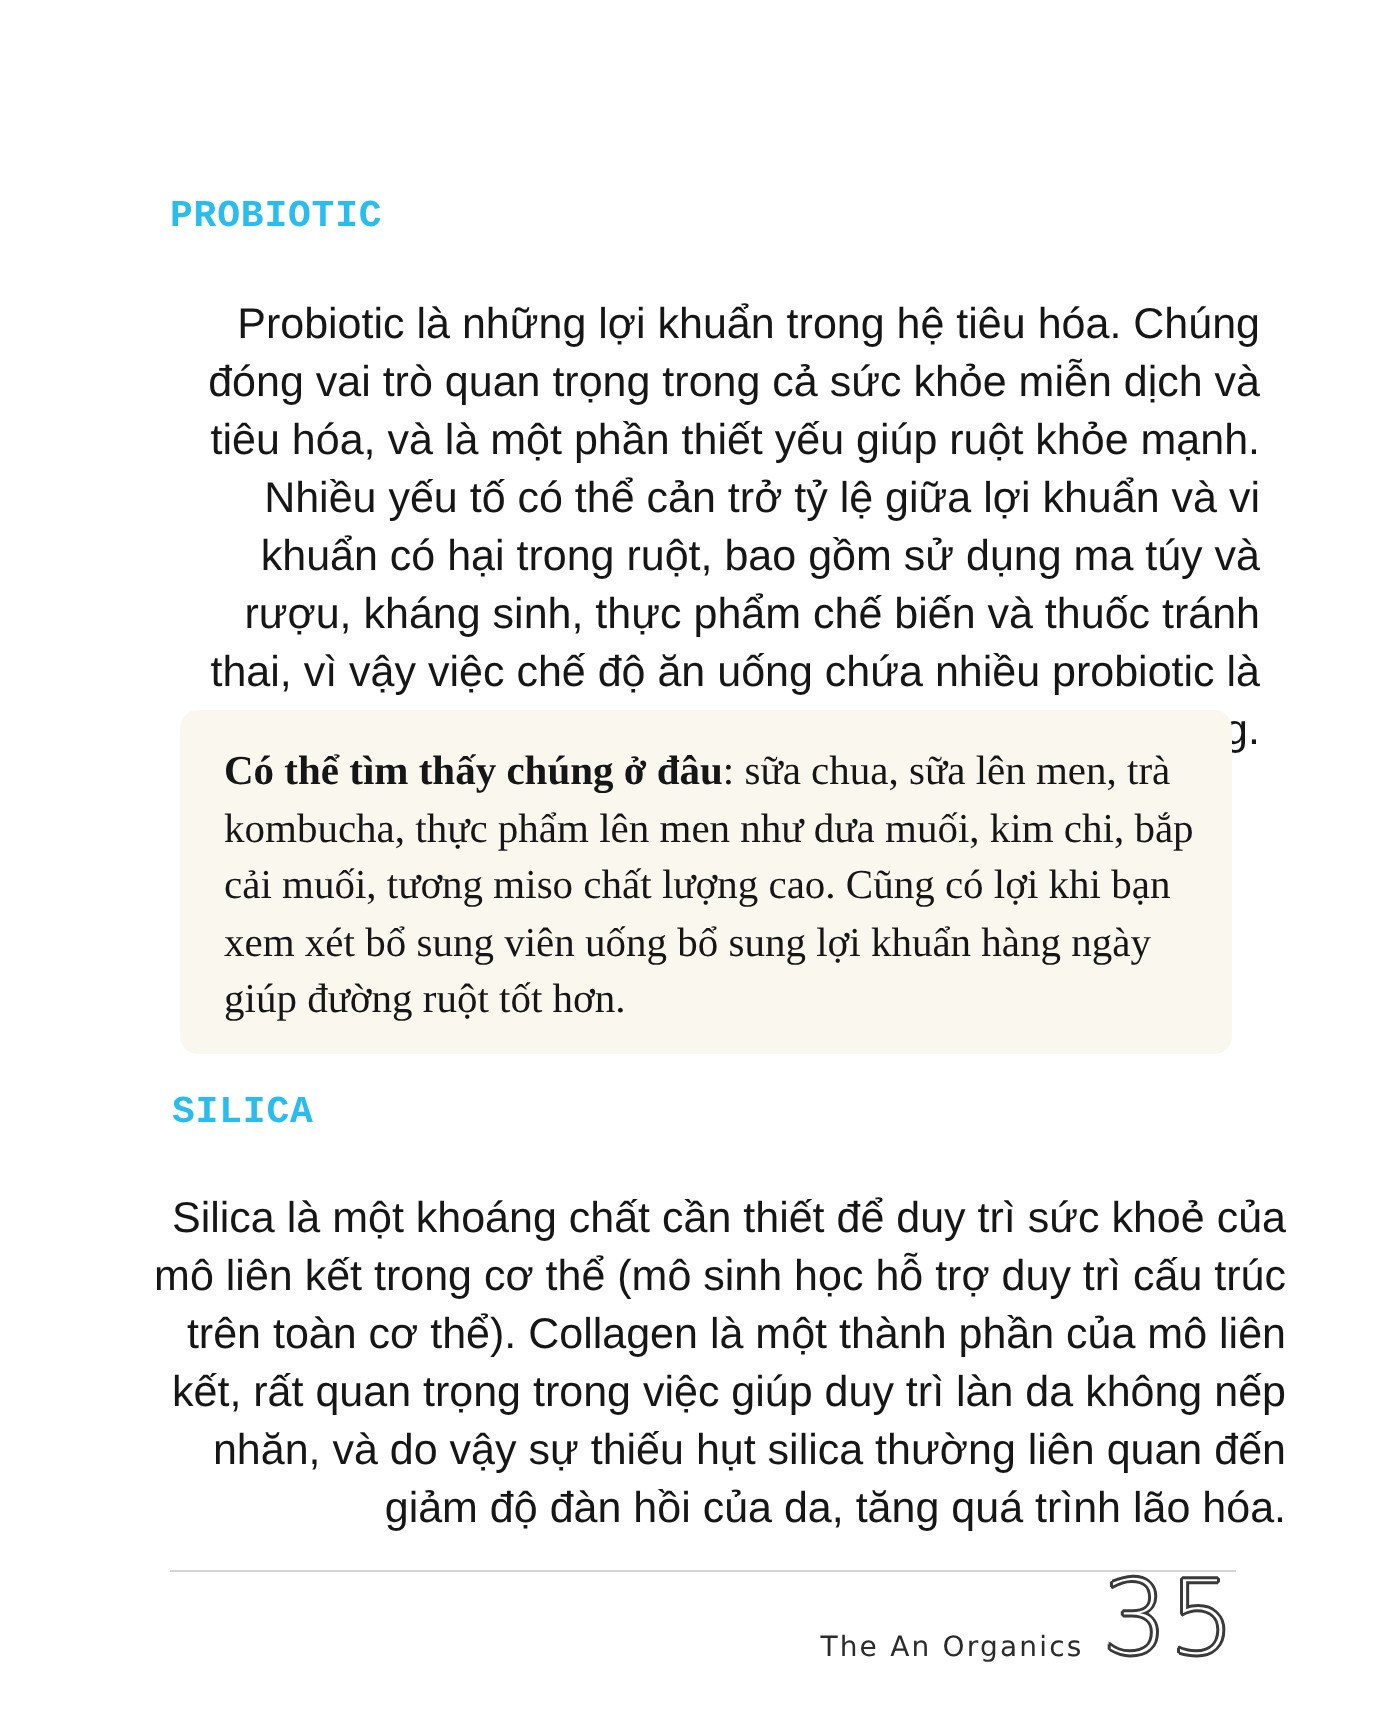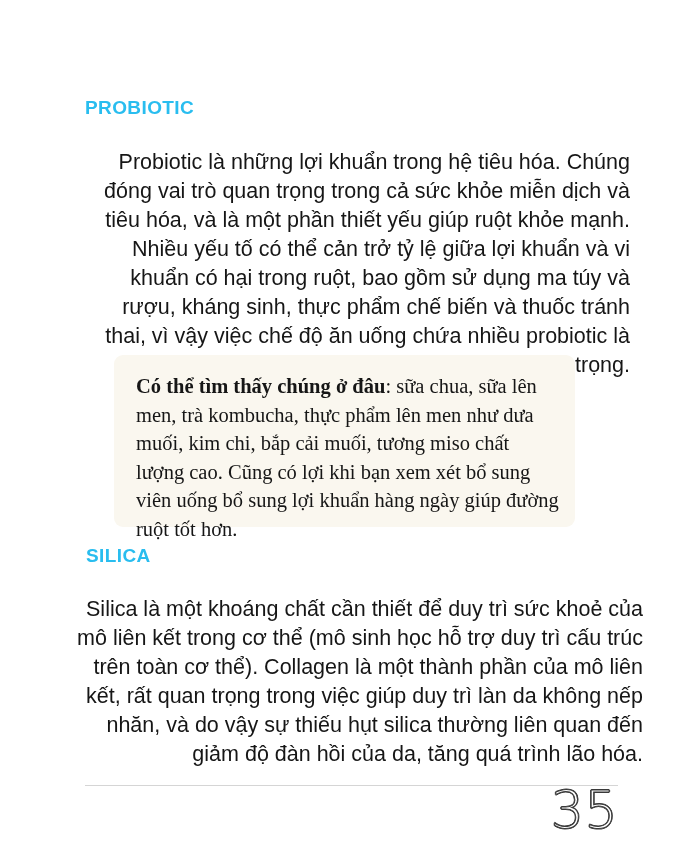--- a/index.html
+++ b/index.html
@@ -19,21 +19,21 @@
 
   .page {
     position: relative;
     width: 700px;
     height: 860px;
     box-sizing: border-box;
   }
 
   
   .section-heading {
-    font-family: Liberation Sans, sans-serif;
+    font-family: Liberation Mono, monospace;
     font-weight: 700;
     font-size: 19px;
     letter-spacing: 0.4px;
     color: #29bdef;
     margin: 0;
     line-height: 1.1;
   }
 
   #heading-probiotic {
     position: absolute;
@@ -71,26 +71,25 @@
     left: 68px;
     top: 595px;
     width: 575px;
   }
 
   
   #callout-box {
     position: absolute;
     left: 90px;
     top: 355px;
-    width: 461px;
+    width: 526px;
     height: 172px;
     background: #faf7ef;
     border-radius: 9px;
     box-sizing: border-box;
-    margin-left: 24px;
   }
 
   #callout-text {
     position: absolute;
     left: 22px;
     top: 17px;
     right: 14px;
     font-family: "Liberation Serif", "DejaVu Serif", serif;
     font-size: 20.5px;
     line-height: 28.5px;
@@ -162,16 +161,17 @@
     <p id="callout-text"><span id="callout-lead">Có thể tìm thấy chúng ở đâu</span><span>: sữa chua, sữa lên men, trà kombucha, thực phẩm lên men như dưa muối, kim chi, bắp cải muối, tương miso chất lượng cao. Cũng có lợi khi bạn xem xét bổ sung viên uống bổ sung lợi khuẩn hàng ngày giúp đường ruột tốt hơn.</span></p>
   </div>
 
   <h2 class="section-heading" id="heading-silica">SILICA</h2>
 
   <p class="body-text" id="para-silica">Silica là một khoáng chất cần thiết để duy trì sức khoẻ của mô liên kết trong cơ thể (mô sinh học hỗ trợ duy trì cấu trúc trên toàn cơ thể). Collagen là một thành phần của mô liên kết, rất quan trọng trong việc giúp duy trì làn da không nếp nhăn, và do vậy sự thiếu hụt silica thường liên quan đến giảm độ đàn hồi của da, tăng quá trình lão hóa.</p>
 
   <div id="footer-rule"></div>
 
   <div id="footer">
+    <span id="footer-brand">The An Organics</span>
     <span id="footer-pagenum">35</span>
   </div>
 
 </div>
 
 </body></html>

